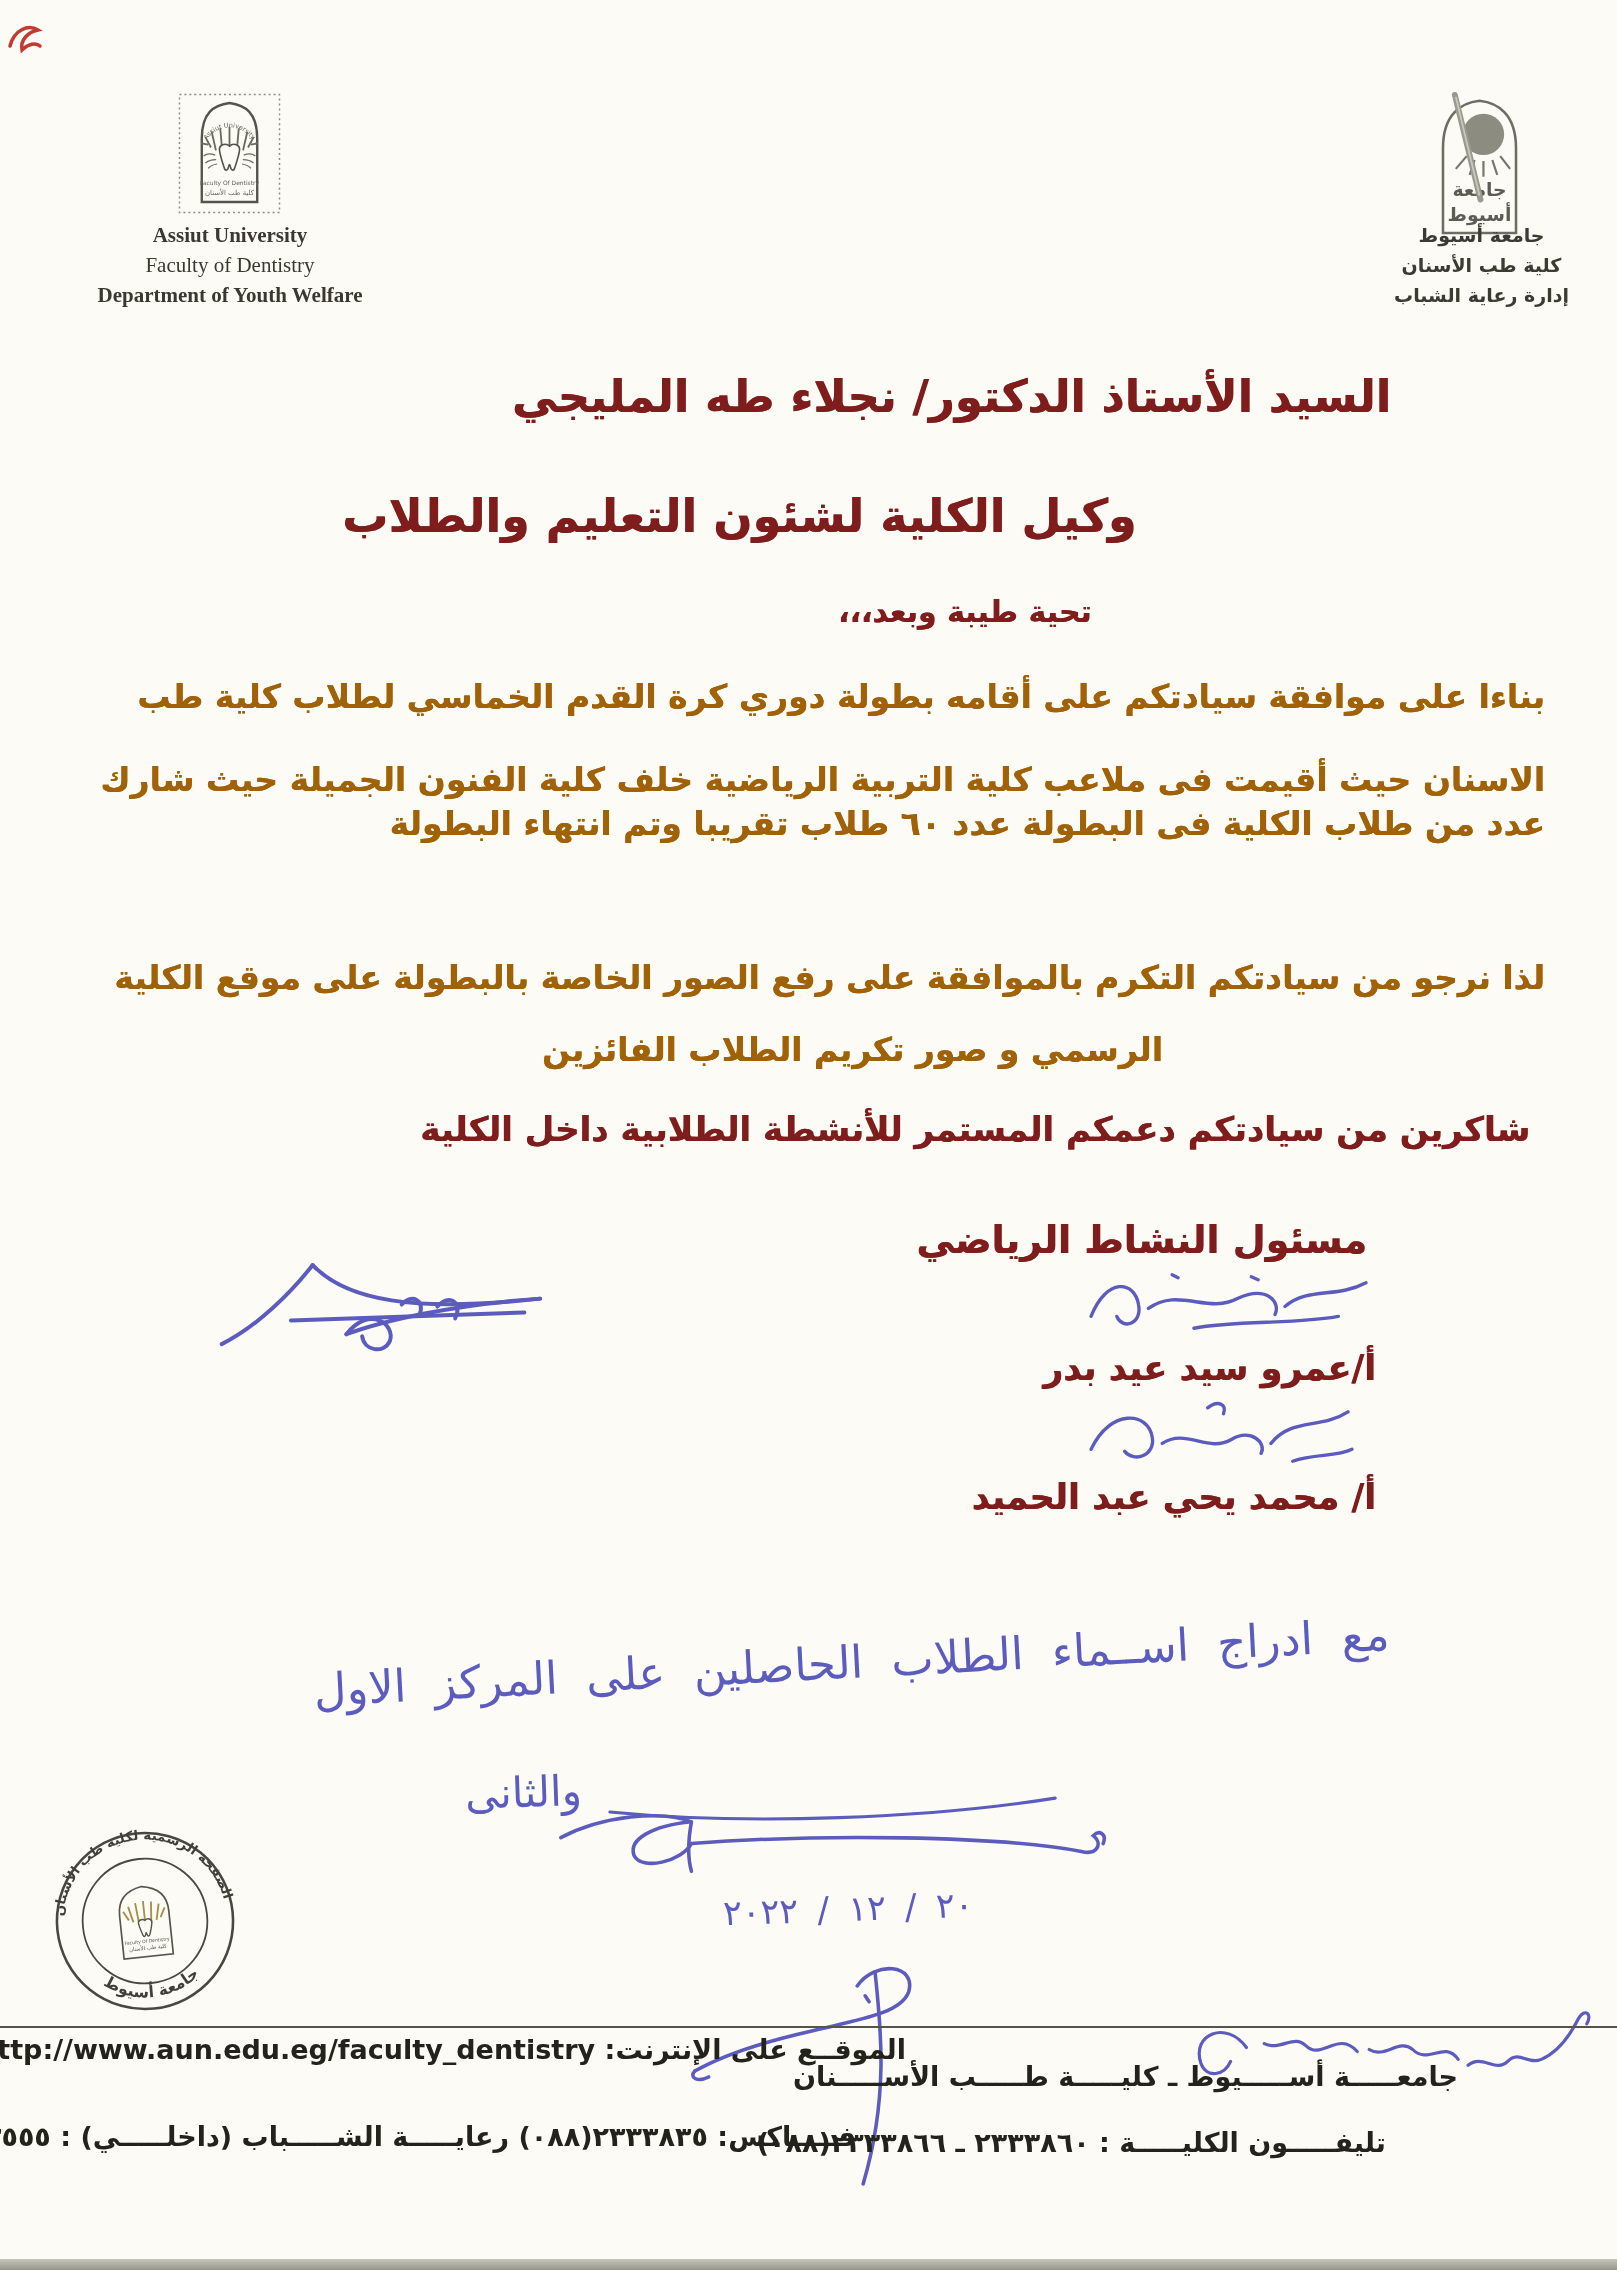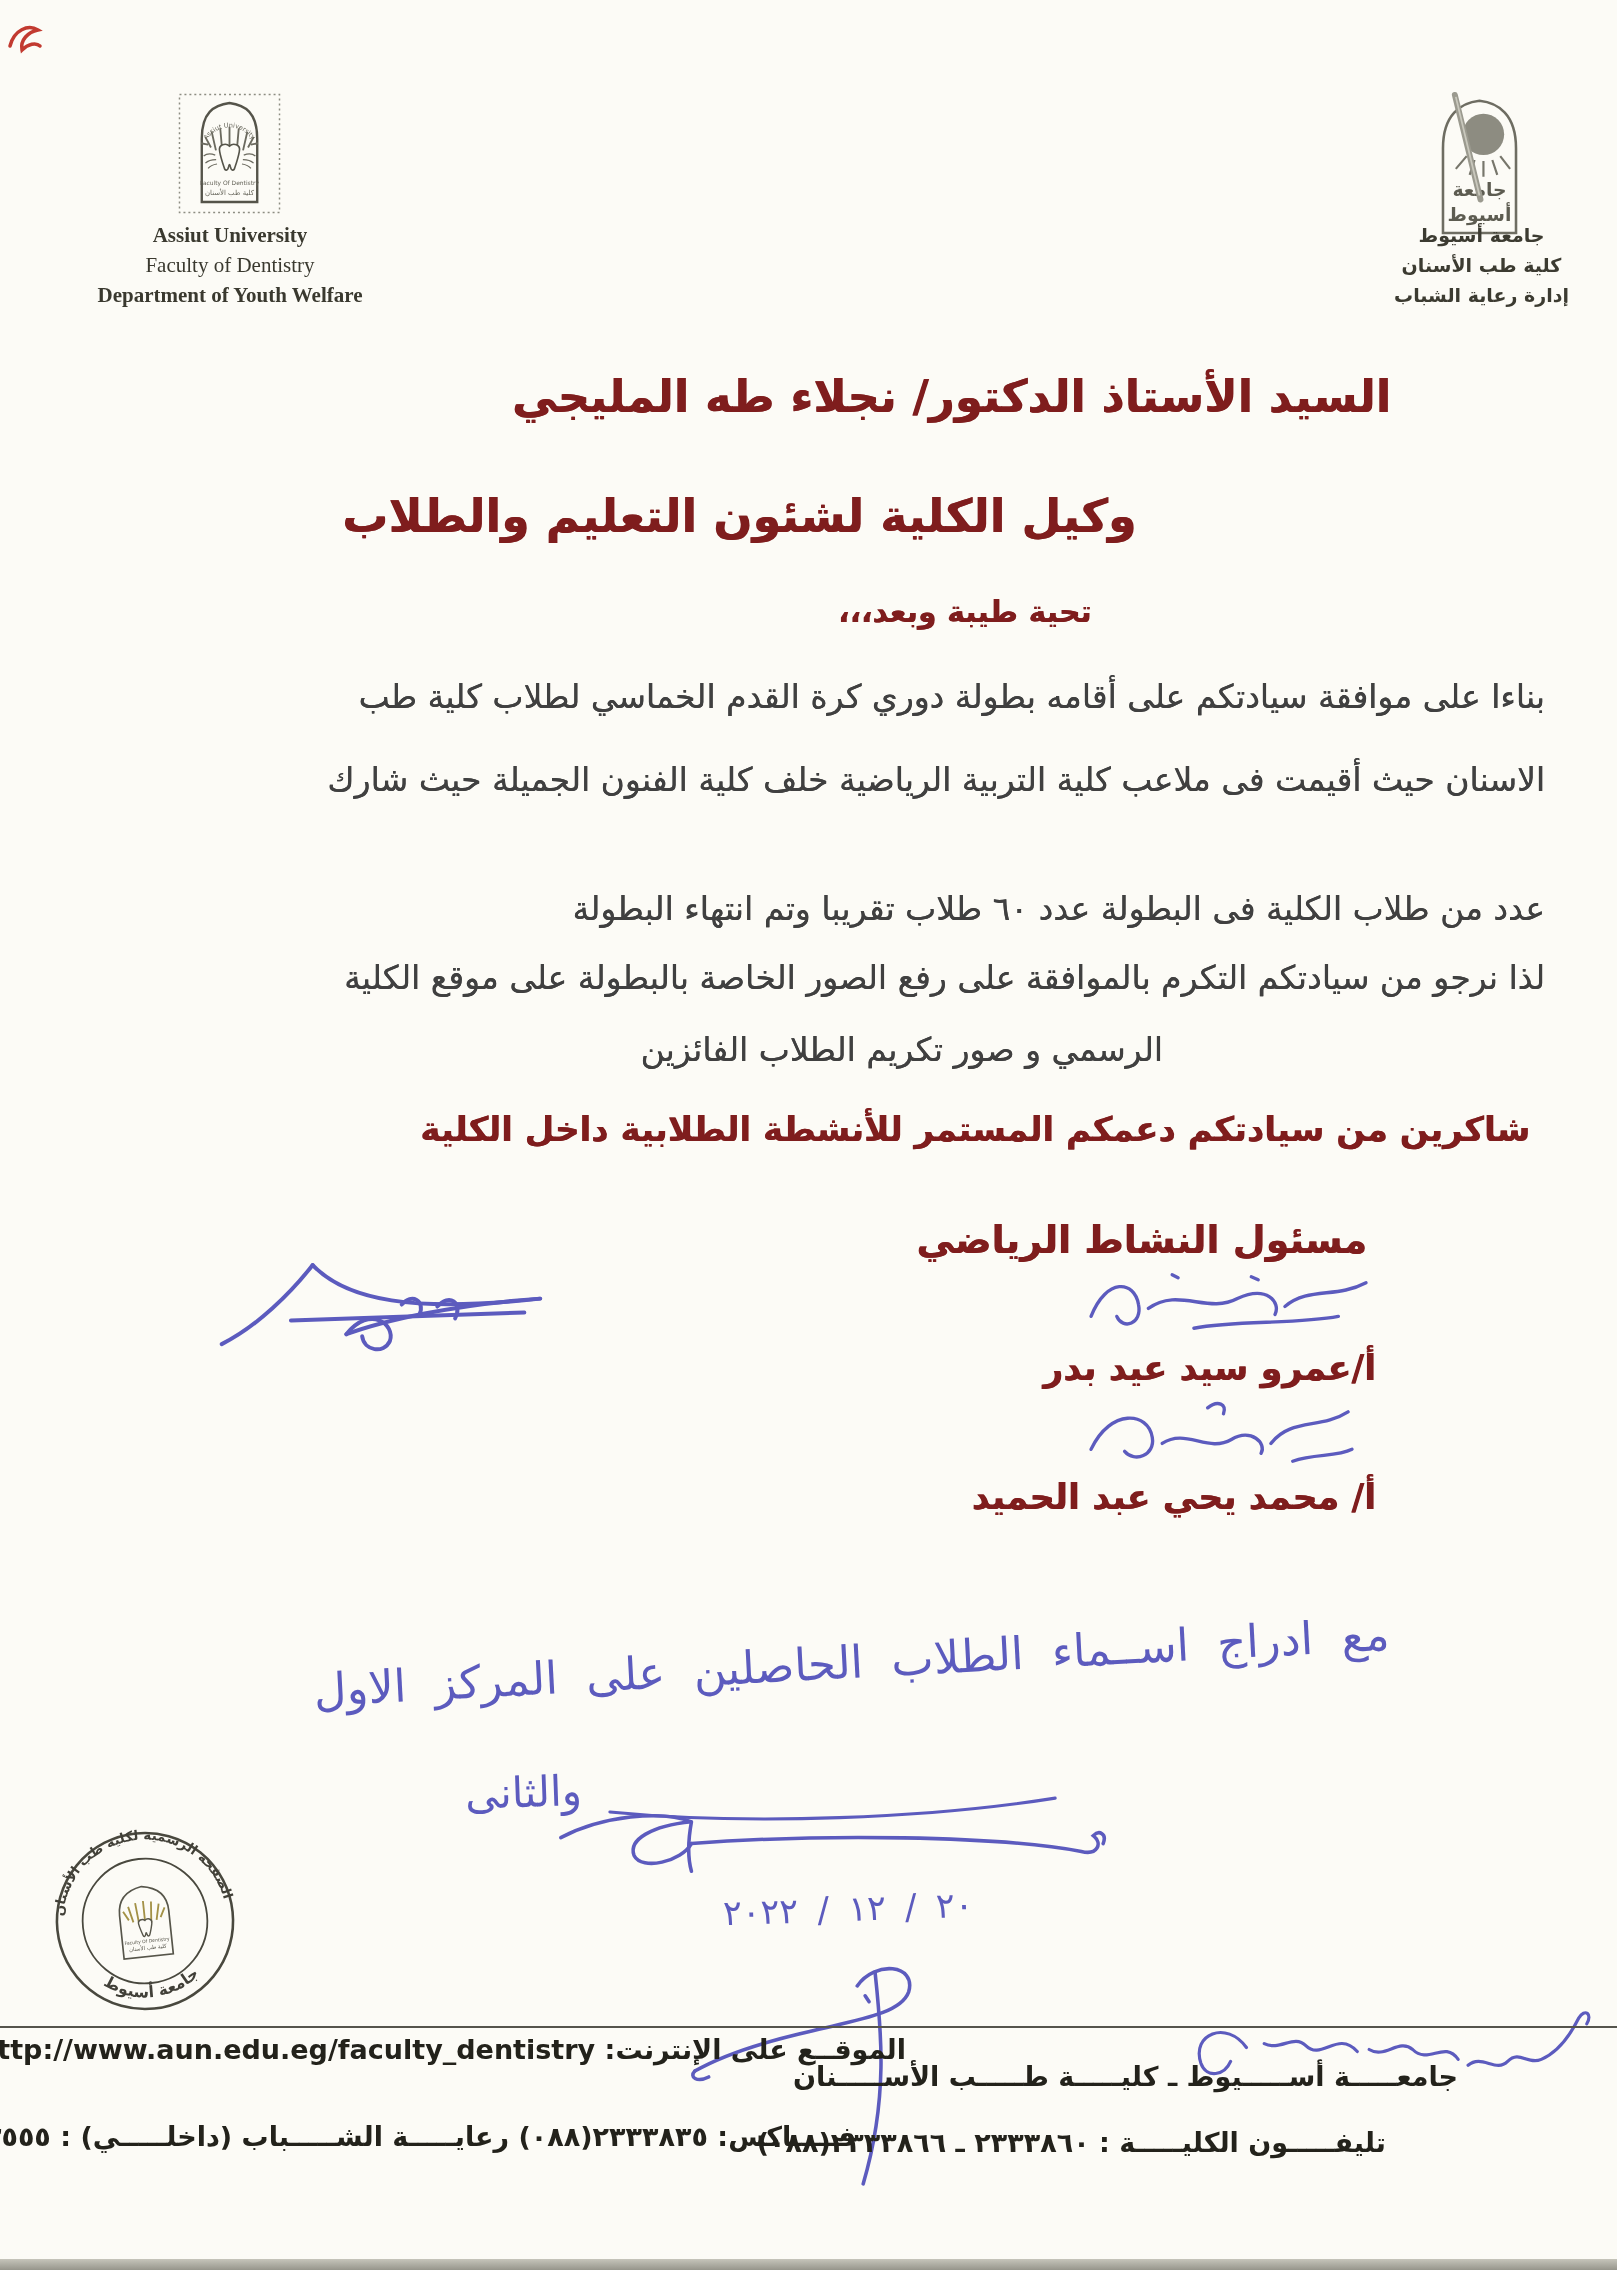--- a/index.html
+++ b/index.html
@@ -4,21 +4,21 @@
 <style>
   html,body{margin:0;padding:0;background:#8a8a84;}
   #page{
     position:relative;width:1618px;height:2270px;margin:0 auto;
     background:#fcfbf6;overflow:hidden;
     font-family:"DejaVu Sans",sans-serif;color:#26251f;
   }
   .abs{position:absolute;}
   .ar{direction:rtl;unicode-bidi:embed;white-space:nowrap;}
   .heavy{font-weight:bold;text-shadow:0.6px 0 0 currentColor;color:#7f1d1d;}
-  .bodytxt{font-size:33px;color:#404040;text-shadow:0.3px 0 0 currentColor;}
+  .bodytxt{font-size:33px;color:#a16207;text-shadow:0.3px 0 0 currentColor;font-weight:bold;}
   .en-head{font-family:"Liberation Serif",serif;text-align:center;color:#3a392f;font-size:21px;line-height:30px;}
   .ar-head{text-align:center;color:#3c3b31;font-size:19px;line-height:30px;font-weight:bold;}
   .sigtitle{font-size:38px;}
   .signame{font-size:35px;}
   .hand{color:#5c5bbe;white-space:nowrap;}
   .f-row{font-size:27px;font-weight:bold;color:#23221b;}
   .url{font-family:"DejaVu Sans",sans-serif;font-weight:bold;direction:ltr;unicode-bidi:bidi-override;}
   svg{display:block;overflow:visible;}
   .rule{background:#55544c;}
 </style>
@@ -74,21 +74,21 @@
     <div>إدارة رعاية الشباب</div>
   </div>
 
   <div class="abs ar heavy" style="right:227px;top:370px;font-size:45px">السيد الأستاذ الدكتور/ نجلاء طه المليجي</div>
   <div class="abs ar heavy" style="left:342px;top:489px;font-size:46px">وكيل الكلية لشئون التعليم والطلاب</div>
 
   <div class="abs ar heavy" style="left:838px;top:594px;font-size:30px">تحية طيبة وبعد،،،</div>
 
   <div class="abs ar bodytxt" style="right:73px;top:677px">بناءا على موافقة سيادتكم على أقامه بطولة دوري  كرة القدم الخماسي لطلاب كلية طب</div>
   <div class="abs ar bodytxt" style="right:73px;top:760px">الاسنان حيث أقيمت فى ملاعب كلية التربية الرياضية خلف كلية الفنون الجميلة حيث شارك</div>
-  <div class="abs ar bodytxt" style="right:73px;top:889px">عدد من طلاب الكلية فى البطولة عدد ٦٠ طلاب تقريبا وتم انتهاء البطولة</div>
+  <div class="abs ar bodytxt" style="right:73px;top:804px">عدد من طلاب الكلية فى البطولة عدد ٦٠ طلاب تقريبا وتم انتهاء البطولة</div>
 
   <div class="abs ar bodytxt" style="right:73px;top:958px">لذا نرجو من سيادتكم التكرم بالموافقة على رفع الصور الخاصة بالبطولة على موقع الكلية</div>
   <div class="abs ar bodytxt" style="right:455px;top:1030px">الرسمي و صور تكريم الطلاب الفائزين</div>
 
   <div class="abs ar heavy" style="right:88px;top:1109px;font-size:34px">شاكرين من سيادتكم دعمكم المستمر للأنشطة الطلابية داخل الكلية</div>
 
   <div class="abs ar heavy sigtitle" style="right:251px;top:1218px">مسئول النشاط الرياضي</div>
 
   <svg class="abs" style="left:1077px;top:1259px" width="309" height="91" viewBox="0 0 312 92">
     <g fill="none" stroke="#5c5bbe" stroke-width="3.4" stroke-linecap="round">

